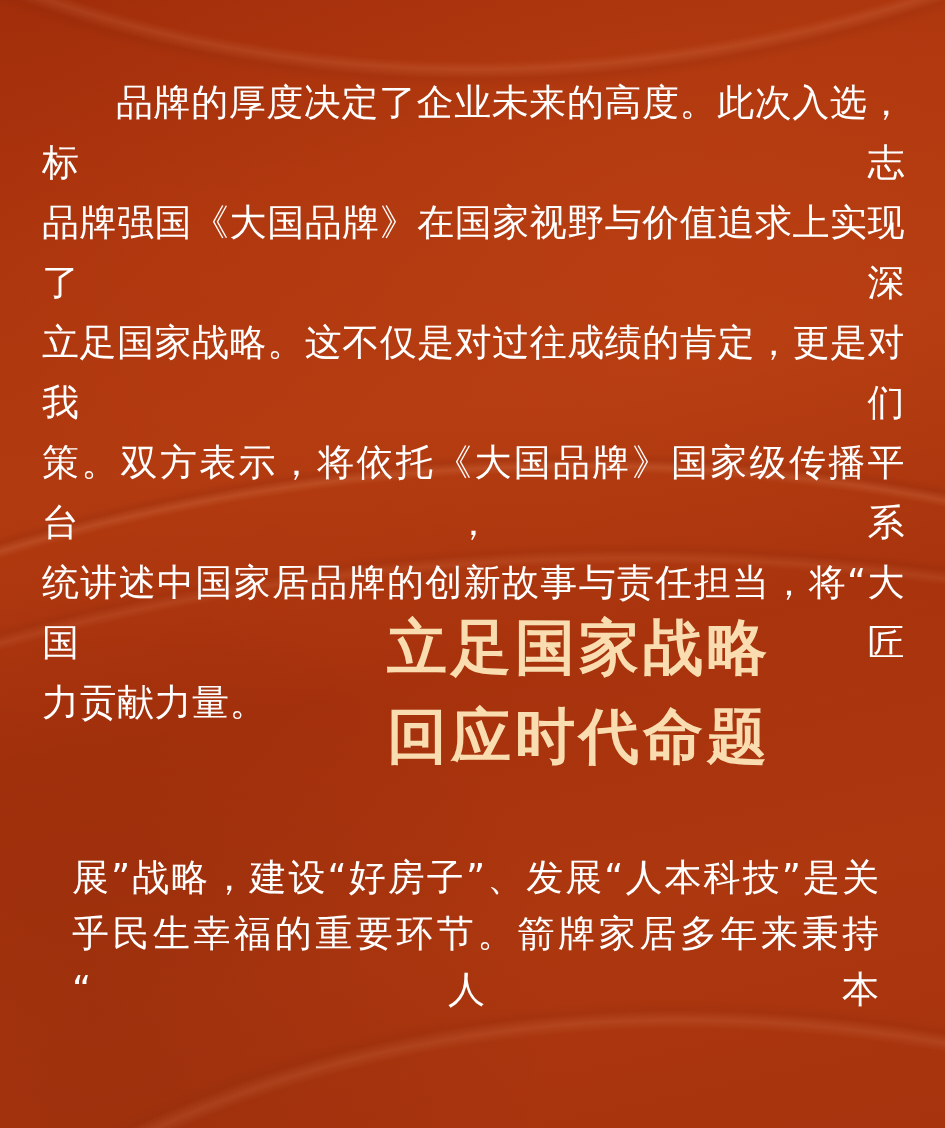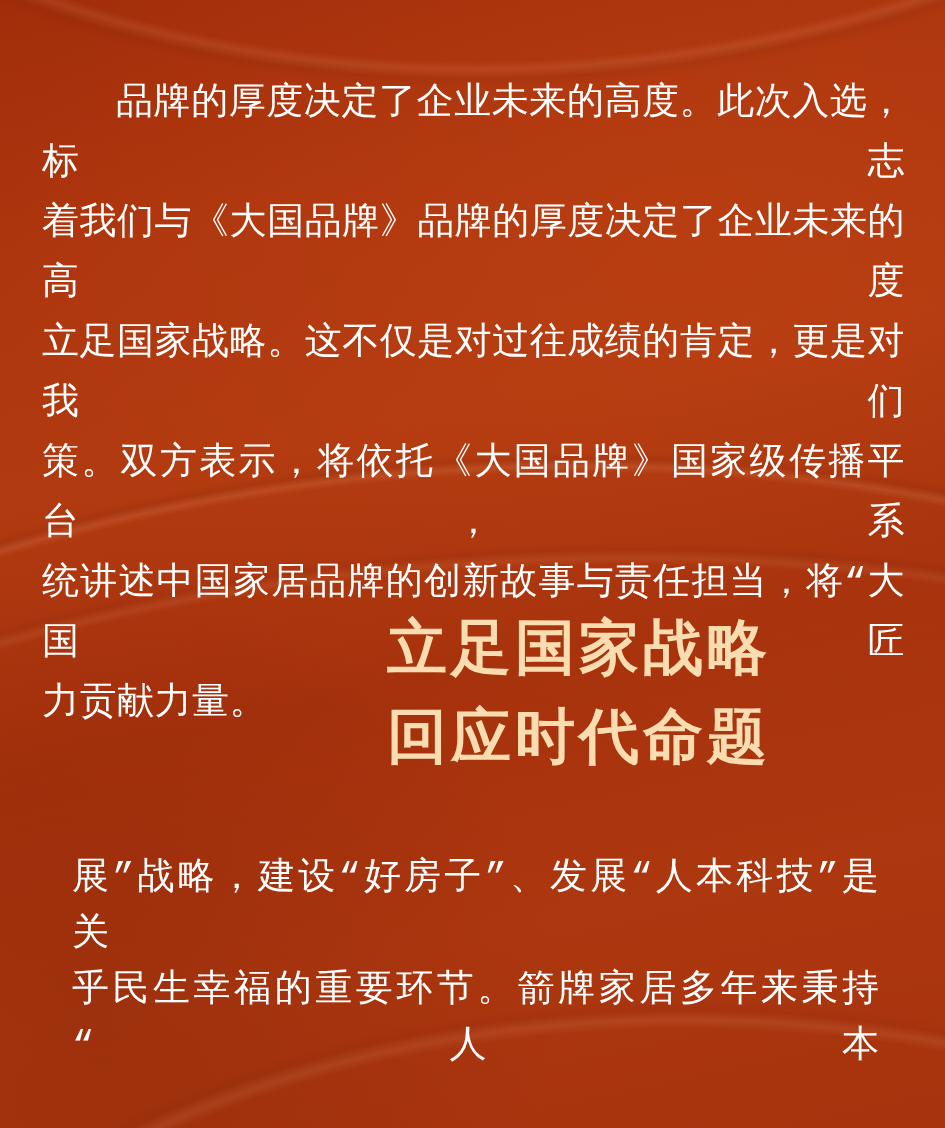--- a/index.html
+++ b/index.html
@@ -69,21 +69,20 @@
   }
 
   .para {
     position: absolute;
     color: #ffffff;
     font-weight: 500;
   }
   .para .line {
     text-align: justify;
     text-align-last: justify;
-    font-family: Liberation Mono, monospace;
   }
   .para .line.first { text-indent: 2em; }
   .para .line.last  { text-align-last: left; }
 
   .para-intro {
     top: 73px;
     left: 42px;
     right: 40px;
     font-size: 37px;
     line-height: 60px;
@@ -119,21 +118,21 @@
 
   <div class="arc arc-1"></div>
   <div class="arc arc-2"></div>
   <div class="arc arc-3"></div>
   <div class="arc arc-4"></div>
 
   <div class="content">
 
     <div class="para para-intro">
         <div class="line first">品牌的厚度决定了企业未来的高度。此次入选，标志</div>
-        <div class="line">着我们与《大国品牌》品牌的厚度决定了企业未来的高度</div>
+        <div class="line">品牌强国《大国品牌》在国家视野与价值追求上实现了深</div>
         <div class="line">立足国家战略。这不仅是对过往成绩的肯定，更是对我们</div>
         <div class="line">策。双方表示，将依托《大国品牌》国家级传播平台，系</div>
         <div class="line">统讲述中国家居品牌的创新故事与责任担当，将“大国匠</div>
         <div class="line last">力贡献力量。</div>
       </div>
 
     <div class="heading">
       <div>立足国家战略</div>
       <div>回应时代命题</div>
     </div>

